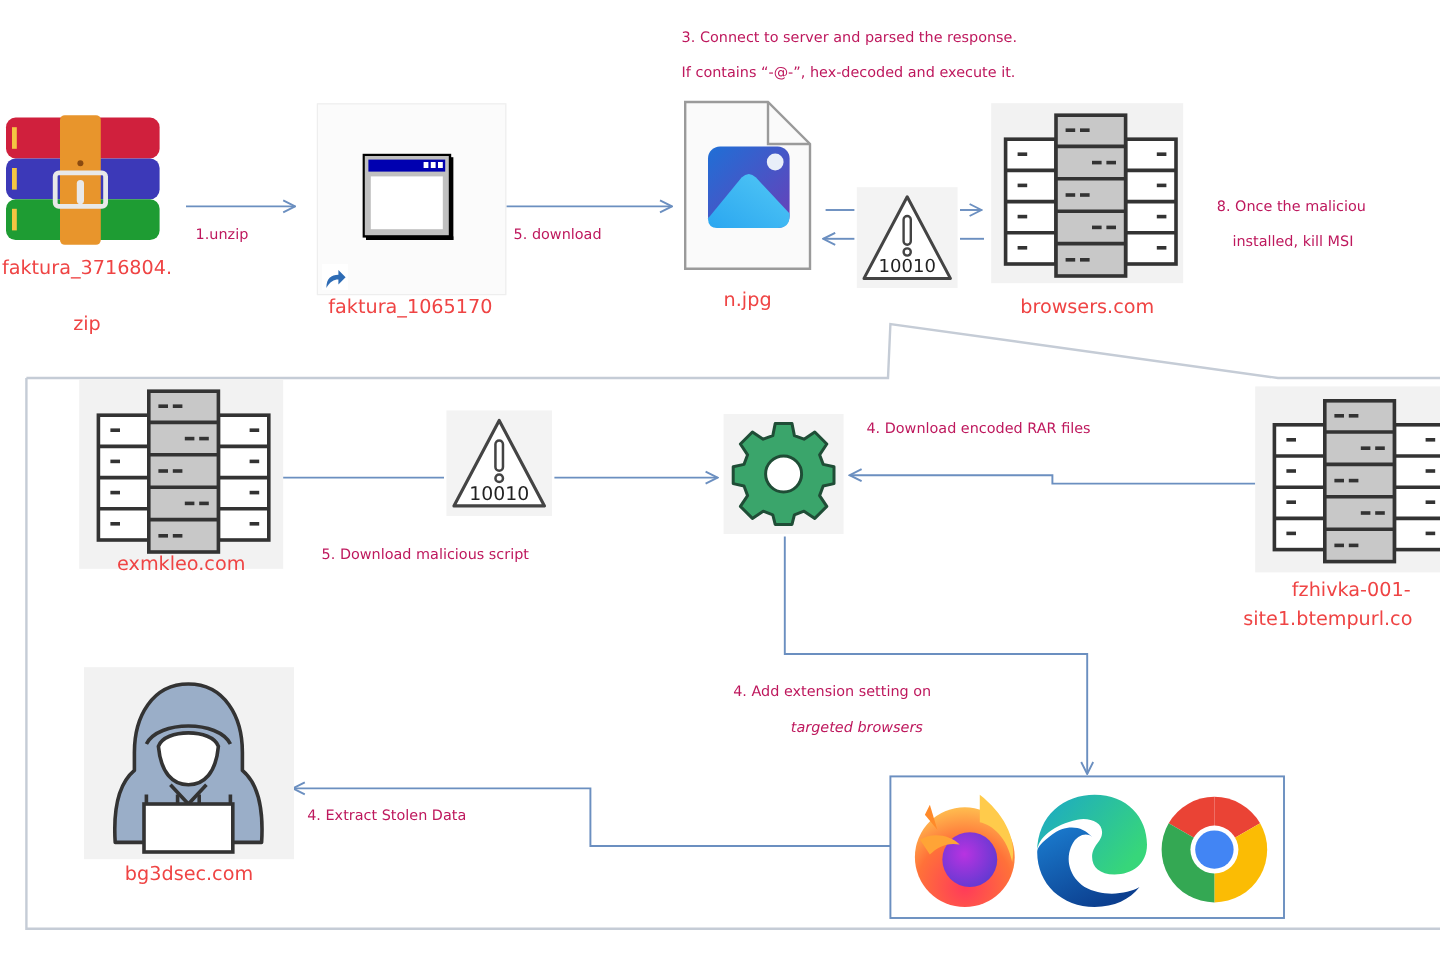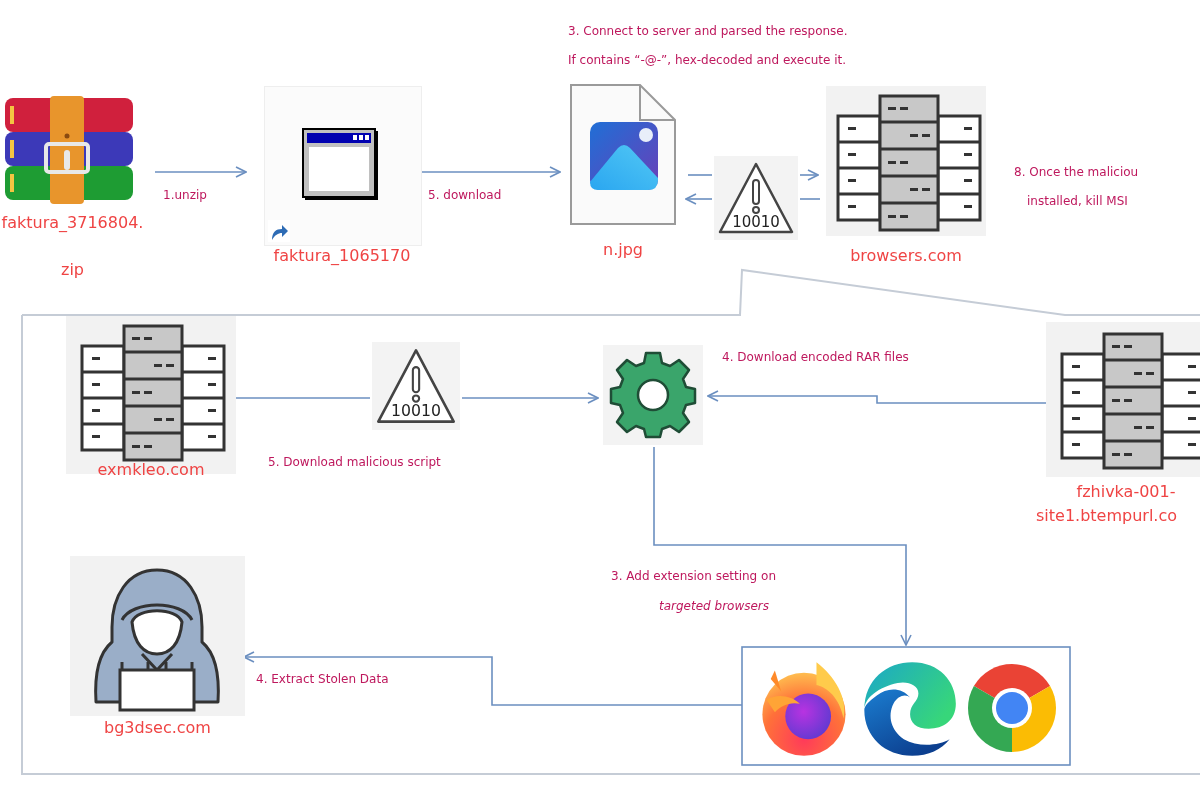--- a/index.html
+++ b/index.html
@@ -265,21 +265,21 @@
       <rect x="78" y="96" width="8" height="3"></rect>
         <rect x="90" y="96" width="8" height="3"></rect>
       <rect x="56" y="123" width="8" height="3"></rect>
         <rect x="68" y="123" width="8" height="3"></rect>
     </g>
   </svg>
   <div class="cap" style="left:0;top:160px;width:160px;">fzhivka-001-</div>
   <div class="cap" style="left:-10px;top:184px;width:180px;text-align:left;">site1.btempurl.co</div>
 </div>
 
-<div class="lbl" style="left:611px;top:569px;">3. Add extension setting on</div>
+<div class="lbl" style="left:611px;top:569px;">4. Add extension setting on</div>
 <div class="lbl" style="left:659px;top:599px;font-style:italic;">targeted browsers</div>
 
 <div class="abs" style="left:70px;top:556px;width:175px;height:190px;">
   <div class="tile" style="left:0;top:0;width:175px;height:160px;"></div>
   <svg width="150" height="150" viewBox="0 0 150 150" style="position:absolute;left:12px;top:6px;">
     <path d="M75,8 C45,8 30,35 30,65 L30,80 C18,90 12,108 14,140 L136,140 C138,108 132,90 120,80 L120,65 C120,35 105,8 75,8 Z" fill="#9aaec8" stroke="#333" stroke-width="3" stroke-linejoin="round"></path>
     <path d="M50,60 C55,45 95,45 100,60 C98,82 88,92 75,92 C62,92 52,82 50,60 Z" fill="#fff" stroke="#333" stroke-width="3"></path>
     <path d="M40,58 C50,38 100,38 110,58" fill="none" stroke="#333" stroke-width="3"></path>
     <path d="M60,92 L75,108 L90,92" fill="none" stroke="#333" stroke-width="3"></path>
     <line x1="66" y1="100" x2="66" y2="122" stroke="#333" stroke-width="3"></line>

